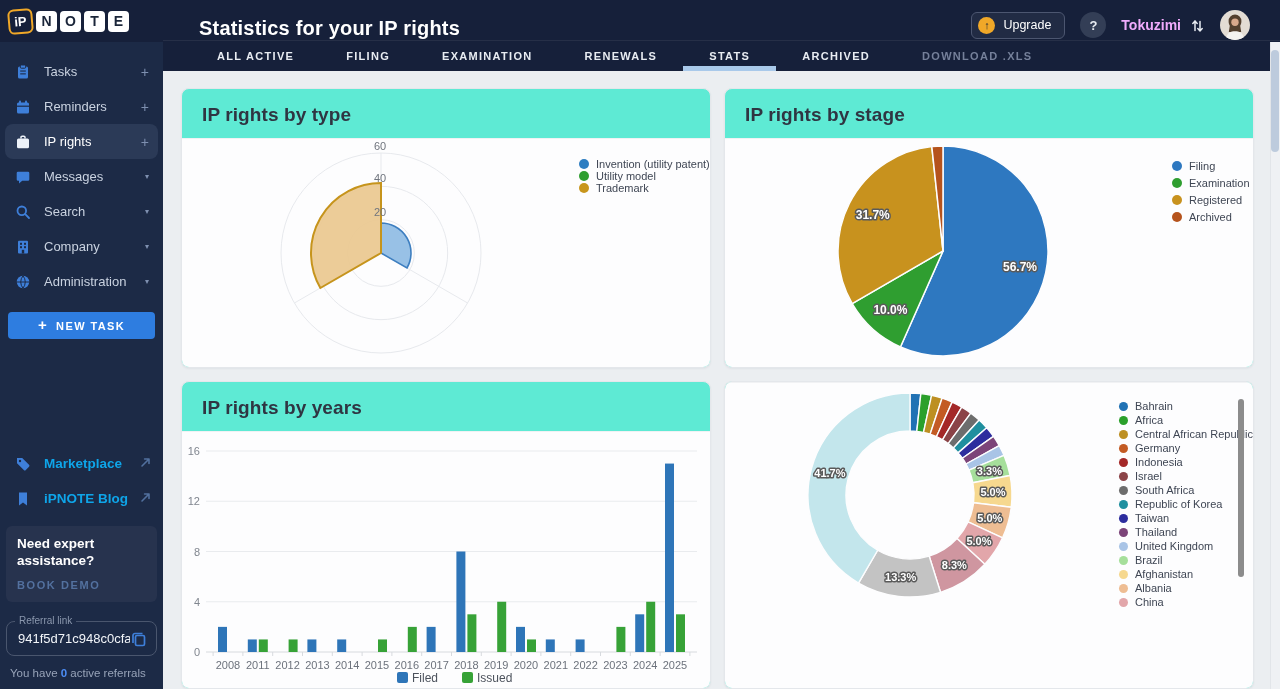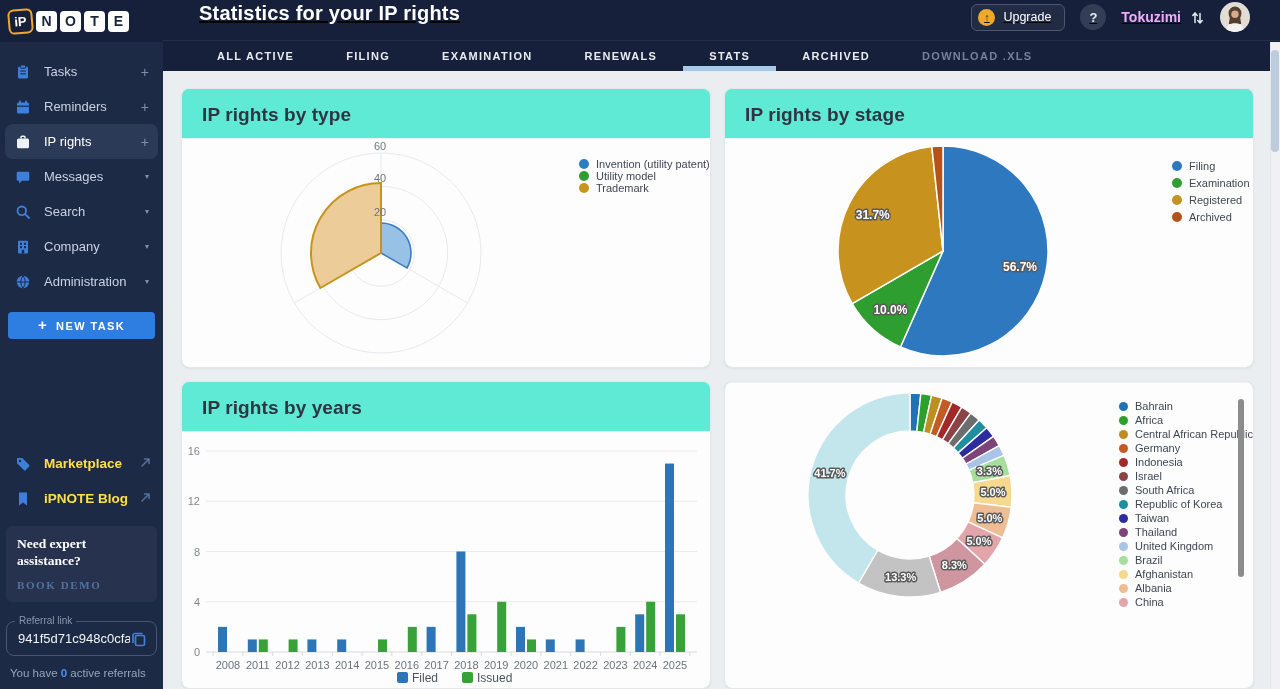--- a/index.html
+++ b/index.html
@@ -25,38 +25,38 @@
   .nav-item.active { background:#2B3A57; color:#FFFFFF; }
   .nav-item.active .nico { color:#EDF2F9; }
   .ntrail { margin-left:auto; color:#7E90B0; font-size:14px; line-height:1; }
   .ntrail.caret { font-size:8px; color:#7E90B0; }
   .new-task { margin:13px 8px 0; height:27px; background:#2E7DE0; color:#fff; border:none; border-radius:4px;
               font-family:inherit; font-weight:bold; font-size:11px; letter-spacing:1.4px;
               display:flex; align-items:center; justify-content:center; gap:8px; cursor:pointer; }
   .new-task .plus-ic { font-size:15px; font-weight:bold; margin-top:-2px; }
   .side-bottom { margin-top:auto; padding-bottom:10px; }
   .side-link { height:35px; display:flex; align-items:center; gap:12px; padding:0 12px 0 15px;
-               font-size:13.5px; color:#fde047; font-weight:bold; cursor:pointer; }
+               font-size:13.5px; color:#0ea5e9; font-weight:bold; cursor:pointer; }
   .side-link .nico { color:#3E7FD9; width:17px; display:flex; }
   .side-link .ext { margin-left:auto; color:#51709E; }
-  .assist { margin:10px 6px 0; background:#27334E; border-radius:6px; padding:10px 11px 11px;font-family:Liberation Serif, serif; }
+  .assist { margin:10px 6px 0; background:#27334E; border-radius:6px; padding:10px 11px 11px; }
   .assist-title { color:#fff; font-weight:bold; font-size:13.5px; line-height:1.25; }
   .book-demo { margin-top:9px; color:#53719F; font-weight:bold; font-size:11px; letter-spacing:1.6px; cursor:pointer; }
   .referral { margin:19px 6px 0; position:relative; border:1px solid #4A566E; border-radius:8px; height:35px;
               display:flex; align-items:center; padding:0 8px 0 11px; cursor:text; }
   .ref-label { position:absolute; top:-7px; left:8px; background:#1C2A46; padding:0 4px; font-size:10px; color:#8A97AD; }
   .ref-value { color:#F2F5F9; font-size:13px; flex:1; overflow:hidden; white-space:nowrap; }
   .copy-ic { color:#3E7FD9; display:flex; cursor:pointer; }
   .ref-note { margin:11px 6px 0 10px; font-size:11.5px; color:#97A3B8; }
   .ref-count { color:#4D8DF5; font-weight:bold; }
 
   
   .main { flex:1; display:flex; flex-direction:column; min-width:0; }
   .topbar { height:71px; background:#16203A; }
-  .title-row { height:40px; display:flex; align-items:flex-start; padding:2px 16px 0 36px;text-decoration:underline; }
+  .title-row { height:40px; display:flex; align-items:flex-end; padding:2px 16px 0 36px; }
   .page-title { font-size:20px; color:#FFFFFF; margin:0; font-weight:bold; letter-spacing:.2px; }
   .top-actions { margin-left:auto; display:flex; align-items:center; gap:15px; }
   .upgrade { display:flex; align-items:center; gap:8px; background:#212B44; border:1px solid #4C5670; border-radius:6px;
              color:#fff; font-size:12.5px; padding:4px 13px 4px 6px; cursor:pointer; font-family:inherit; }
   .up-ic { width:17px; height:17px; border-radius:50%; background:#F0A828; color:#1A2539;
            display:flex; align-items:center; justify-content:center; font-weight:bold; font-size:11px; }
   .help { width:26px; height:26px; border-radius:50%; background:#333E56; color:#E8ECF2;
           display:flex; align-items:center; justify-content:center; font-size:13px; font-weight:bold; cursor:pointer; }
   .username { color:#f0abfc; font-size:14px; font-weight:bold; cursor:pointer; }
   .sort-ic { display:flex; cursor:pointer; margin-left:-6px; }

